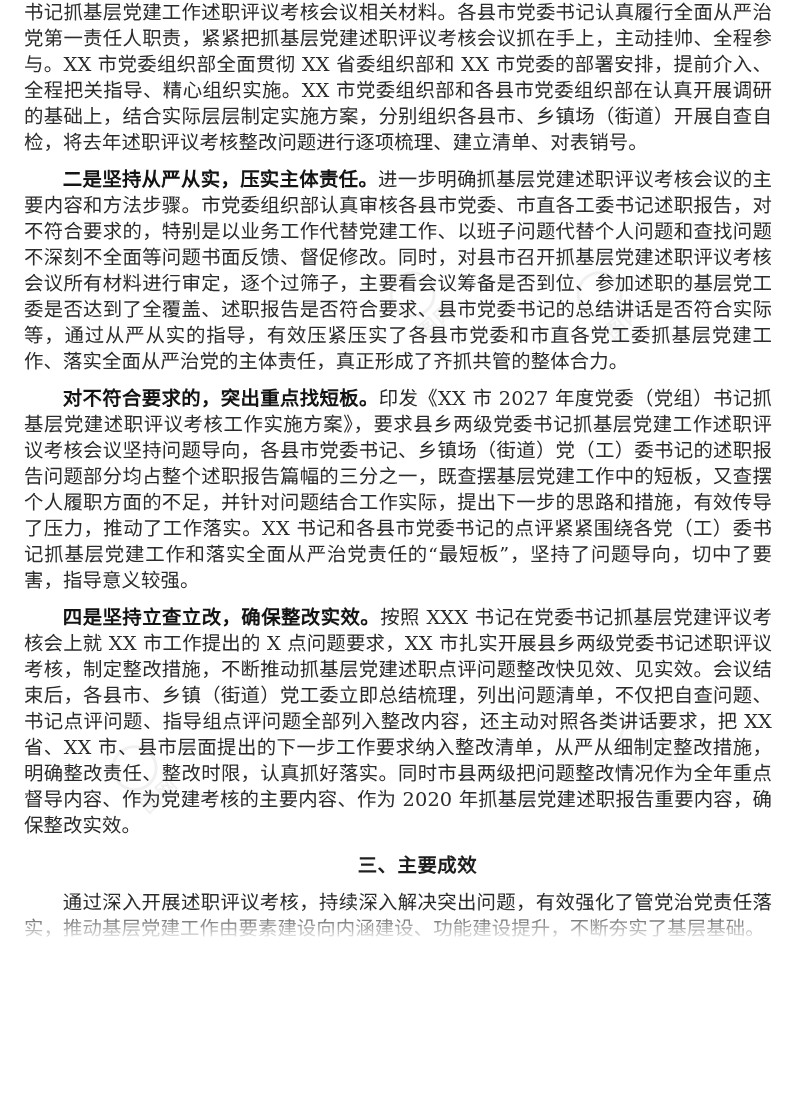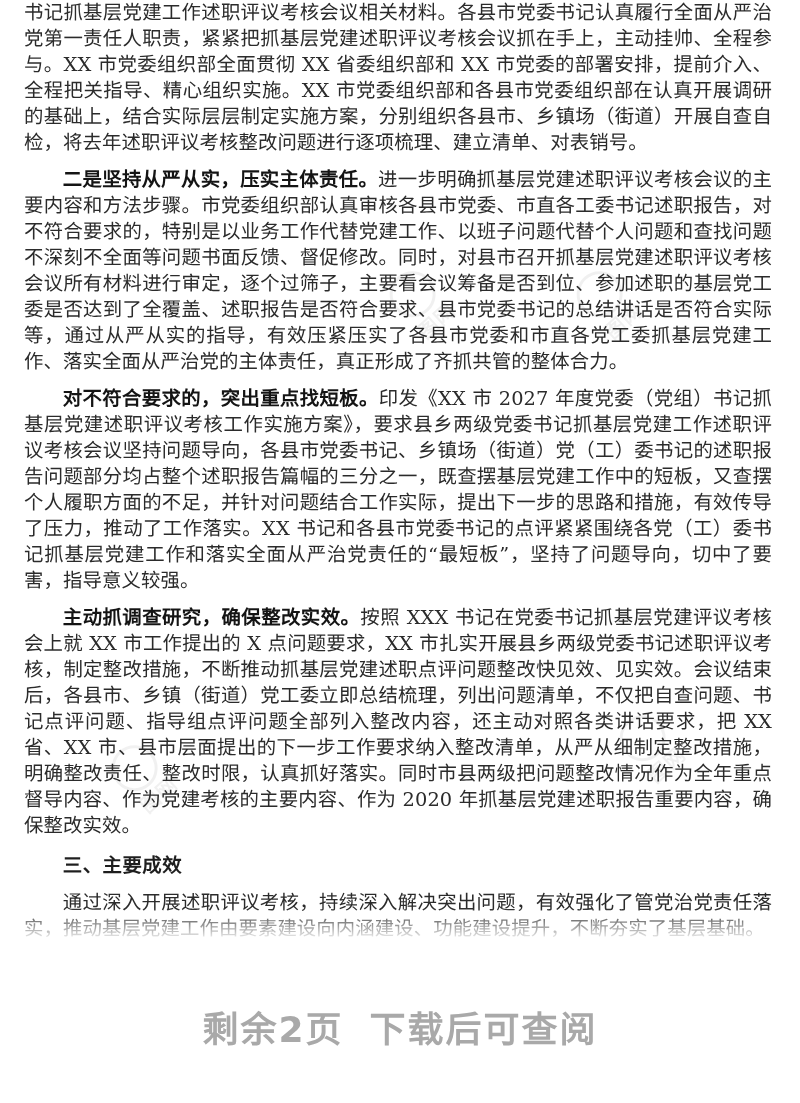--- a/index.html
+++ b/index.html
@@ -85,20 +85,21 @@
   }
 
   .heading {
     margin: 0 0 11px 0;
     font-size: 19.4px;
     line-height: 26px;
     color: #1e1e1e;
     font-weight: 700;
     text-indent: 2em;
     letter-spacing: 0.5px;
+    text-align: center;
   }
 
   .lead {
     font-weight: 700;
     color: #141414;
   }
 
   .spacer-top { margin-top: 14px; }
 
   
@@ -176,37 +177,34 @@
 
     <p class="para indent">
       <span class="lead">二是坚持从严从实，压实主体责任。</span><span>进一步明确抓基层党建述职评议考核会议的主要内容和方法步骤。市党委组织部认真审核各县市党委、市直各工委书记述职报告，对不符合要求的，特别是以业务工作代替党建工作、以班子问题代替个人问题和查找问题不深刻不全面等问题书面反馈、督促修改。同时，对县市召开抓基层党建述职评议考核会议所有材料进行审定，逐个过筛子，主要看会议筹备是否到位、参加述职的基层党工委是否达到了全覆盖、述职报告是否符合要求、县市党委书记的总结讲话是否符合实际等，通过从严从实的指导，有效压紧压实了各县市党委和市直各党工委抓基层党建工作、落实全面从严治党的主体责任，真正形成了齐抓共管的整体合力。</span>
     </p>
 
     <p class="para indent">
       <span class="lead">对不符合要求的，突出重点找短板。</span><span>印发《XX 市 2027 年度党委（党组）书记抓基层党建述职评议考核工作实施方案》，要求县乡两级党委书记抓基层党建工作述职评议考核会议坚持问题导向，各县市党委书记、乡镇场（街道）党（工）委书记的述职报告问题部分均占整个述职报告篇幅的三分之一，既查摆基层党建工作中的短板，又查摆个人履职方面的不足，并针对问题结合工作实际，提出下一步的思路和措施，有效传导了压力，推动了工作落实。XX 书记和各县市党委书记的点评紧紧围绕各党（工）委书记抓基层党建工作和落实全面从严治党责任的“最短板”，坚持了问题导向，切中了要害，指导意义较强。</span>
     </p>
 
     <p class="para indent">
-      <span class="lead">主动抓调查研究，确保整改实效。</span><span>按照 XXX 书记在党委书记抓基层党建评议考核会上就 XX 市工作提出的 X 点问题要求，XX 市扎实开展县乡两级党委书记述职评议考核，制定整改措施，不断推动抓基层党建述职点评问题整改快见效、见实效。会议结束后，各县市、乡镇（街道）党工委立即总结梳理，列出问题清单，不仅把自查问题、书记点评问题、指导组点评问题全部列入整改内容，还主动对照各类讲话要求，把 XX 省、XX 市、县市层面提出的下一步工作要求纳入整改清单，从严从细制定整改措施，明确整改责任、整改时限，认真抓好落实。同时市县两级把问题整改情况作为全年重点督导内容、作为党建考核的主要内容、作为 2020 年抓基层党建述职报告重要内容，确保整改实效。</span>
+      <span class="lead">四是坚持立查立改，确保整改实效。</span><span>按照 XXX 书记在党委书记抓基层党建评议考核会上就 XX 市工作提出的 X 点问题要求，XX 市扎实开展县乡两级党委书记述职评议考核，制定整改措施，不断推动抓基层党建述职点评问题整改快见效、见实效。会议结束后，各县市、乡镇（街道）党工委立即总结梳理，列出问题清单，不仅把自查问题、书记点评问题、指导组点评问题全部列入整改内容，还主动对照各类讲话要求，把 XX 省、XX 市、县市层面提出的下一步工作要求纳入整改清单，从严从细制定整改措施，明确整改责任、整改时限，认真抓好落实。同时市县两级把问题整改情况作为全年重点督导内容、作为党建考核的主要内容、作为 2020 年抓基层党建述职报告重要内容，确保整改实效。</span>
     </p>
 
     <h2 class="heading spacer-top">
       <span>三、主要成效</span>
     </h2>
 
     <p class="para indent">
       <span>通过深入开展述职评议考核，持续深入解决突出问题，有效强化了管党治党责任落实，推动基层党建工作由要素建设向内涵建设、功能建设提升，不断夯实了基层基础。</span>
     </p>
 
     <p class="para indent">
       <span class="lead">一是有效激发了履职尽责动力。</span><span>开展述职评议考核，最直接的是激发了各级党委（党组）书记和班子成员履行管党治党政治责任的集体意识，形成了抓党建强基层的浓厚氛围。各级党组织书记更加自觉履职尽责，主动抓调查研究、抓谋划设计、抓督查落实、抓难题破解。书记</span>
     </p>
 
   </div>
 
   <div id="fade"></div>
   <div id="clip-bottom"></div>
 
-  <div id="footer-notice">
-    <span>剩余2页</span><span class="gap"></span><span>下载后可查阅</span>
-  </div>
 
 </div>
 
 </body></html>

